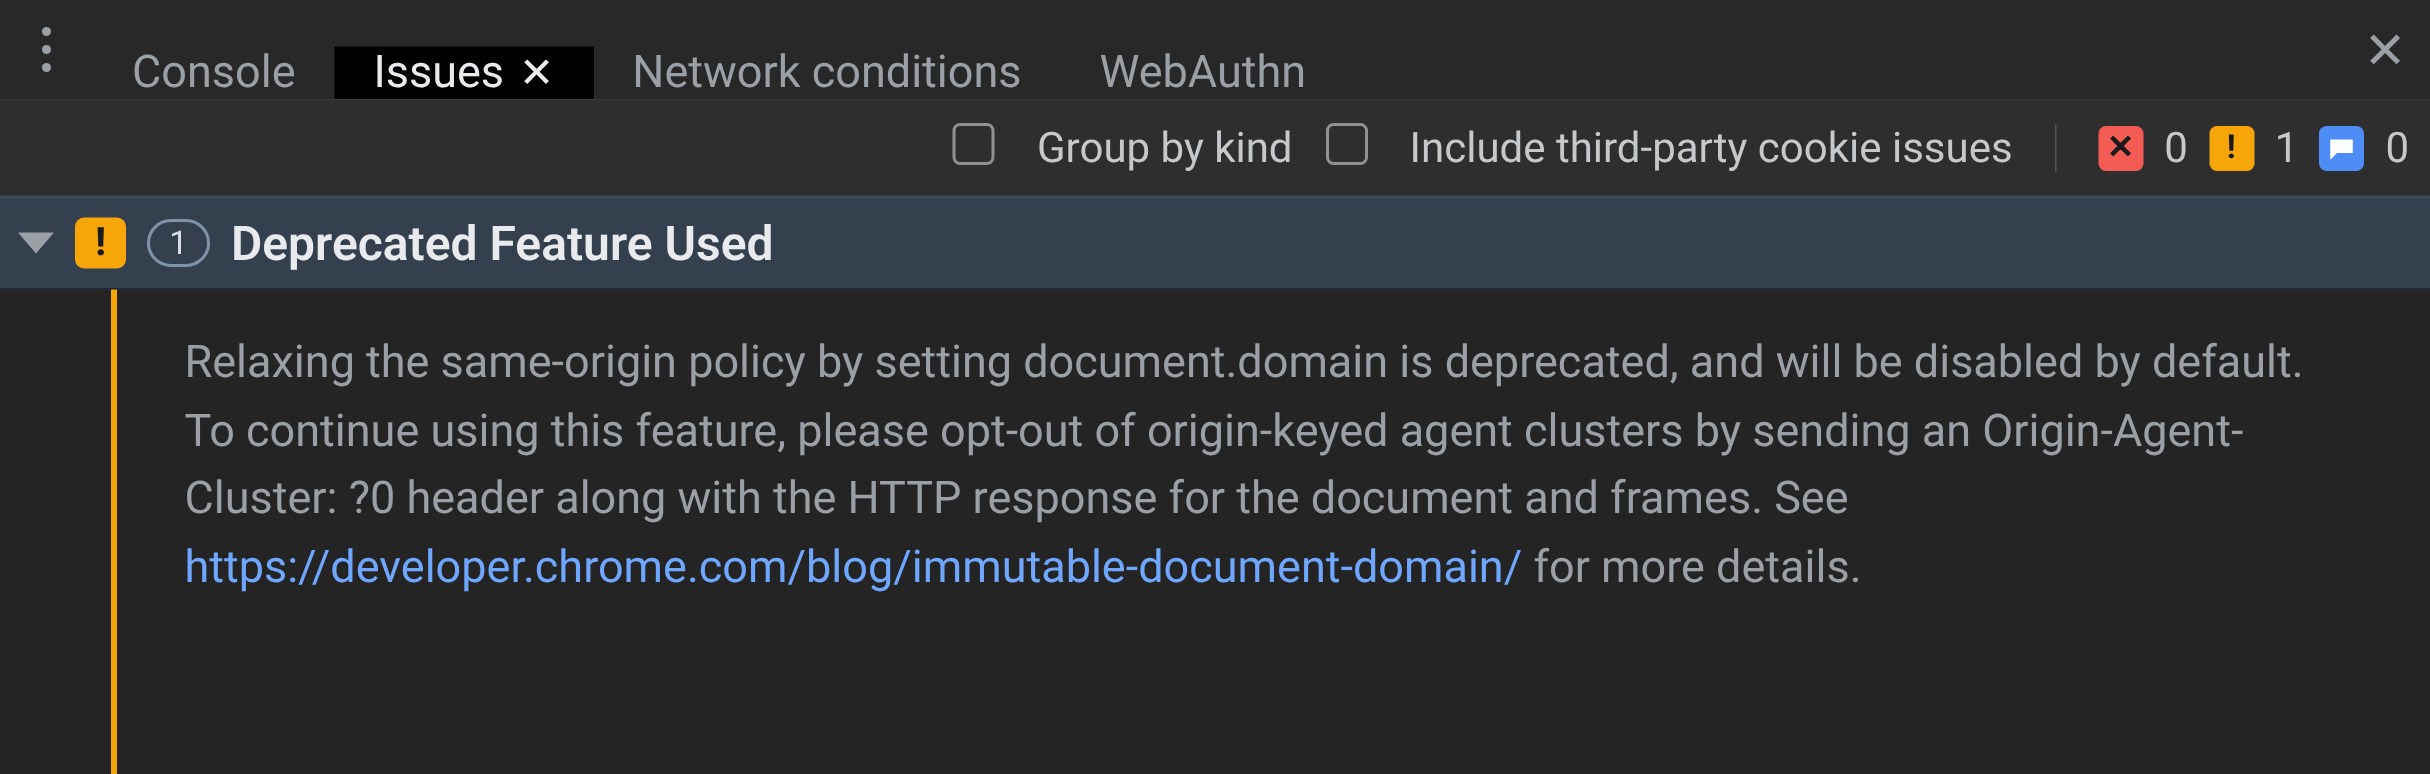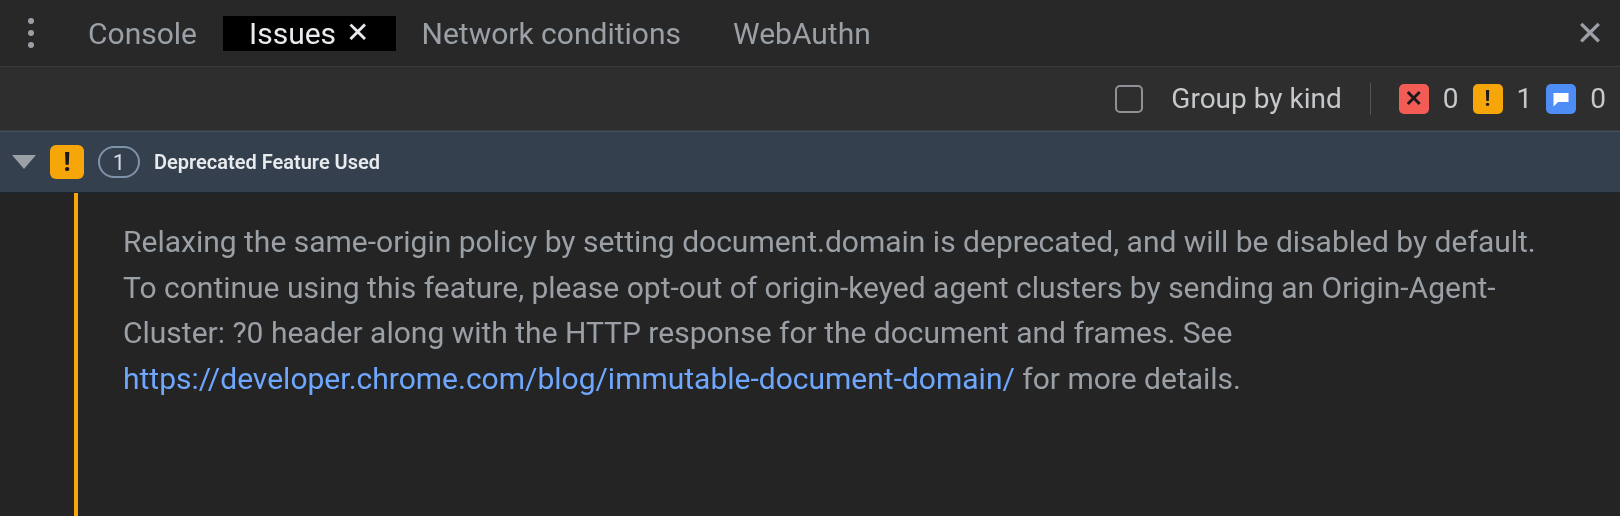--- a/index.html
+++ b/index.html
@@ -28,21 +28,21 @@
   }
   .dots {
     display: flex;
     flex-direction: column;
     gap: 6px;
   }
   .dots span {
     width: 6px; height: 6px; border-radius: 50%;
     background: #9aa0a6;
   }
-  .tabs { display: flex; align-items: center; height: 100%; }
+  .tabs { display: flex; align-items: flex-end; height: 100%; }
   .tab {
     display: flex;
     align-items: center;
     gap: 10px;
     padding: 0 26px;
     color: #9aa0a6;
     font-size: 30px;
     cursor: pointer;
     user-select: none;
   }
@@ -74,21 +74,21 @@
     height: 64px;
     background: #2e2e2e;
     border-bottom: 1px solid #3c3c3c;
     padding: 0 14px 0 14px;
     gap: 22px;
     font-size: 28px;
     color: #c6c9cc;
   }
   .chk {
     display: flex;
-    align-items: center;
+    align-items: flex-start;
     gap: 28px;
   }
   .box {
     width: 28px; height: 28px;
     border: 2px solid #8e9195;
     border-radius: 5px;
   }
   .divider {
     width: 1px;
     height: 32px;
@@ -143,21 +143,21 @@
     min-width: 42px;
     height: 32px;
     padding: 0 10px;
     border: 2px solid #7e93aa;
     border-radius: 16px;
     color: #d6dde5;
     font-size: 22px;
   }
   .issue-title {
     color: #e8eaed;
-    font-size: 20px;
+    font-size: 32px;
     font-weight: 600;
   }
 
   
   .issue-body-wrap {
     display: flex;
     height: calc(516px - 67px - 64px - 62px);
   }
   .gutter {
     width: 79px;
@@ -209,20 +209,24 @@
   <div class="spacer"></div>
   <div class="panel-close">
     <span>✕</span>
   </div>
 </div>
 
 <div class="toolbar">
   <label class="chk">
     <span class="box"></span>
     <span>Group by kind</span>
+  </label>
+  <label class="chk">
+    <span class="box"></span>
+    <span>Include third-party cookie issues</span>
   </label>
   <div class="divider"></div>
   <div class="counts">
     <span class="badge err">
         <span class="badge-inner">✕</span>
       </span>
     <span class="count-num">0</span>
     <span class="badge warn">
         <span class="badge-inner">!</span>
       </span>

